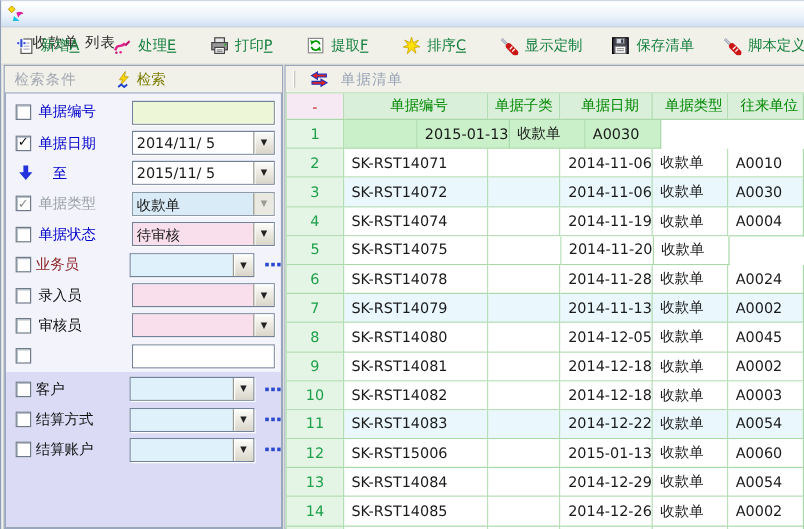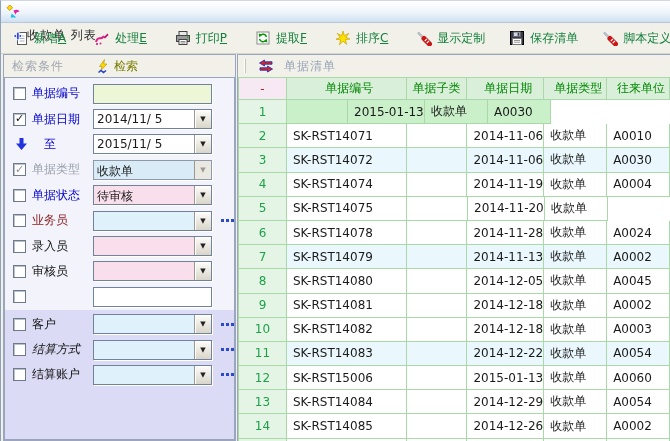--- a/index.html
+++ b/index.html
@@ -40,21 +40,21 @@
     box-shadow:inset 1px 1px 0 #b9c2cc; display:flex; align-items:center; justify-content:center; }
   .check { visibility:hidden; font-size:11px; font-weight:bold; color:#111; line-height:1; margin-top:-1px; }
   .checked .check { visibility:visible; }
   .row-disabled .check { color:#8e8e8e; }
   .down-arrow { display:none; }
   .arrow-row .down-arrow { display:block; margin-left:2px; }
   .arrow-row .flabel { padding-left:14px; }
   .flabel { flex:0 0 63px; padding-left:2px; white-space:nowrap; overflow:hidden; }
 
   .control { width:119px; height:20px; display:flex; border:1px solid #72829a;
-    box-shadow:1px 1px 0 #ffffff; background:#fff; }
+    box-shadow:1px 1px 0 #ffffff; background:#fff;margin-left:17px; }
   .cvalue { flex:1; padding:2px 3px 0 3px; overflow:hidden; white-space:nowrap; color:#1a1a1a; }
   .cbtn { width:17px; display:flex; align-items:center; justify-content:center; font-size:7px; color:#222;
     background:linear-gradient(180deg,#fdfdfa,#d9d5c9); border-left:1px solid #9a9a90;
     box-shadow:inset 1px 1px 0 #ffffff; cursor:default; }
   .row-disabled .cbtn { background:#e9e9e2; color:#9b9b94; box-shadow:none; }
   .row-disabled .control { border-color:#8f9aa8; }
 
   .ellipsis { display:none; margin-left:9px; gap:2px; align-items:center; cursor:default; }
   .has-ellipsis .ellipsis { display:flex; }
   .ellipsis i { width:3px; height:3px; background:#2a49cc; display:block; }
@@ -393,21 +393,21 @@
               </span>
             </div>
 
             <div class="frow has-ellipsis">
               <span class="cb-slot">
                 <span class="checkbox">
                   <span class="check">✓</span>
                 </span>
 
               </span>
-              <span class="flabel" style="color: rgb(16, 16, 16); font-style: italic;">结算方式</span>
+              <span class="flabel" style="color: rgb(16, 16, 16);">结算方式</span>
               <span class="control">
                 <span class="cvalue" style="background-color: rgb(223, 242, 251);"></span>
                 <span class="cbtn">▼</span>
               </span>
               <span class="ellipsis">
                 <i></i>
                 <i></i>
                 <i></i>
               </span>
             </div>

